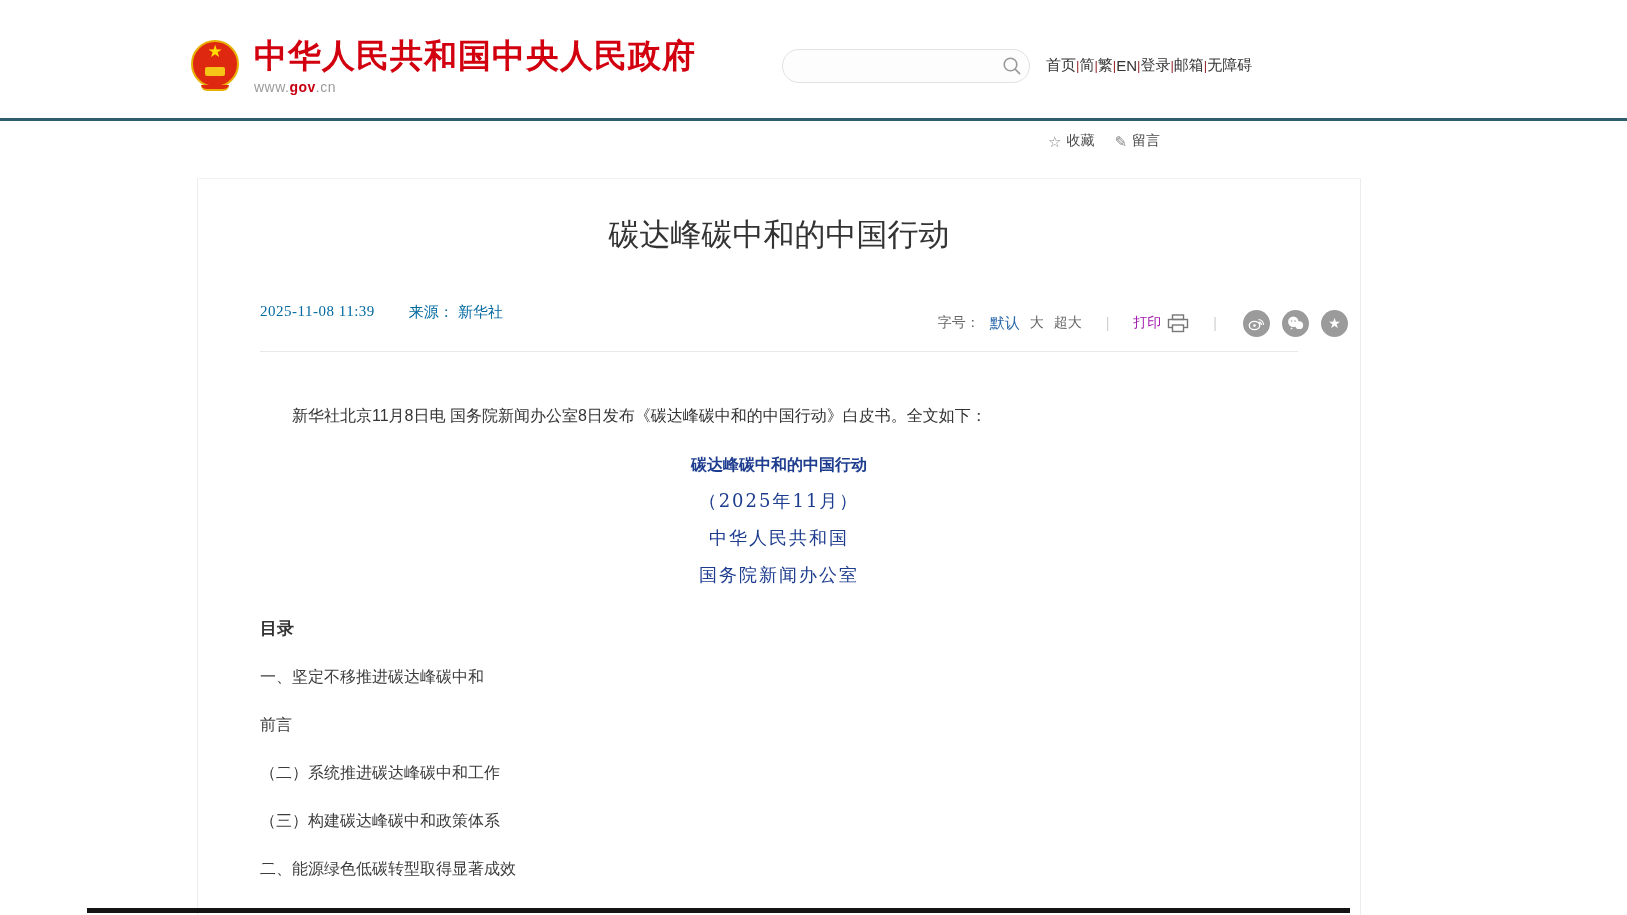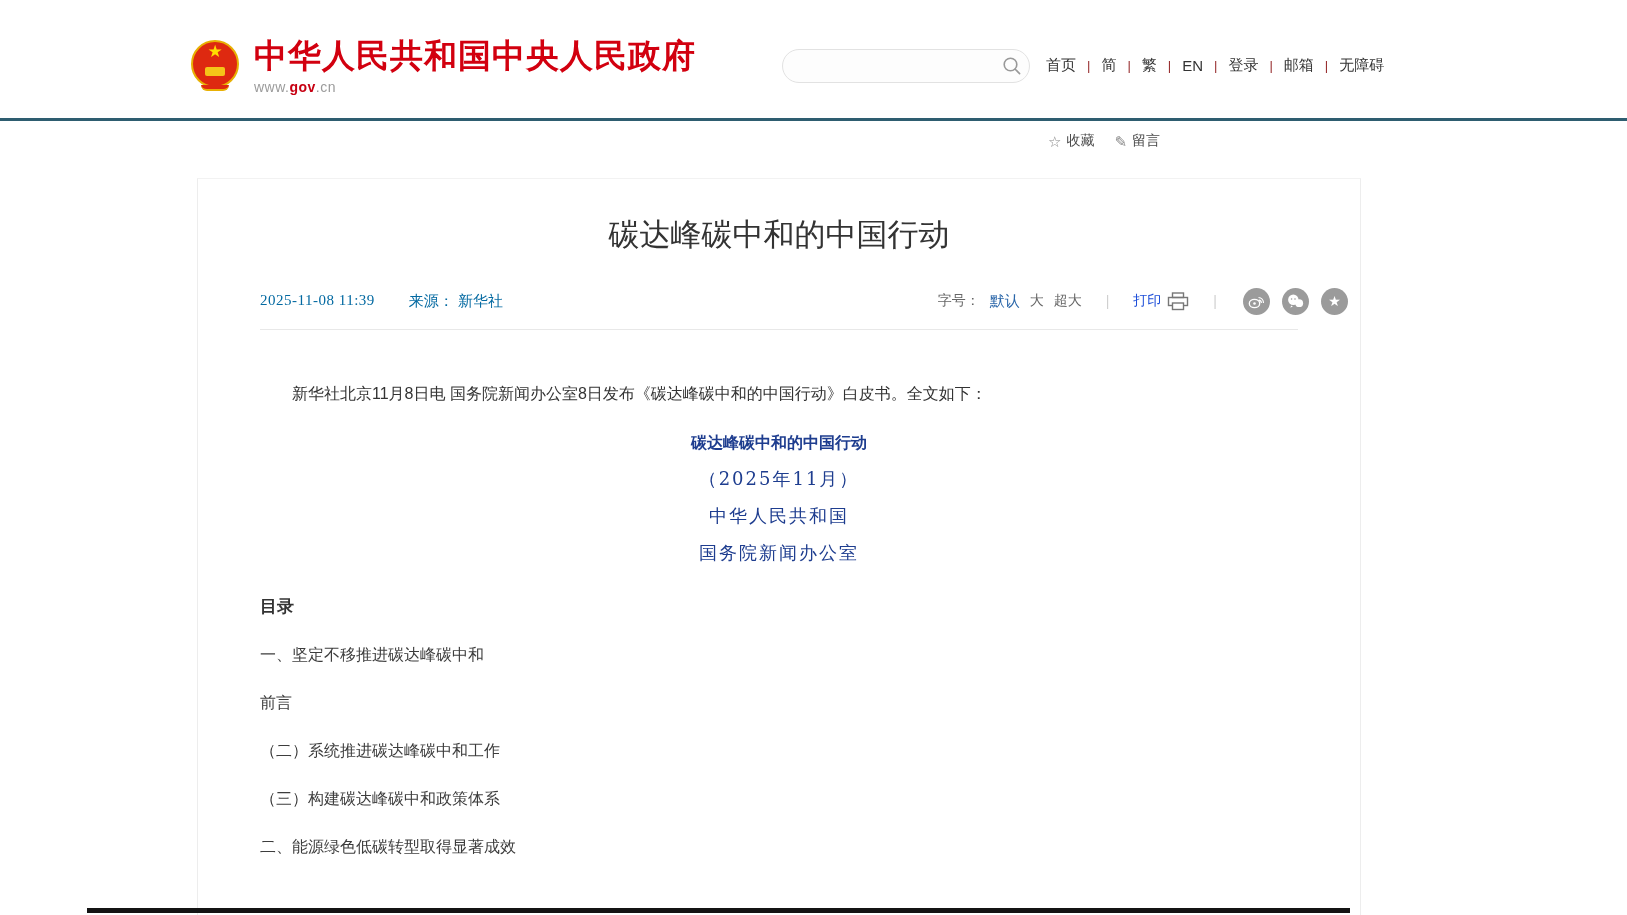--- a/index.html
+++ b/index.html
@@ -22,21 +22,21 @@
   .site-url { margin-top:5px; font-size:14px; color:#9b9b9b; letter-spacing:0.5px; }
   .site-url .url-gov { color:#c70012; font-weight:bold; }
 
   .search-box { position:absolute; left:782px; top:49px; width:248px; height:34px;
                 border:1px solid #e2e2e2; border-radius:17px; background:#fdfdfd;
                 display:flex; align-items:center; }
   .search-input { flex:1; height:100%; border:none; outline:none; background:transparent;
                   padding:0 6px 0 16px; font-size:14px; color:#333; }
   .search-icon { width:34px; display:flex; align-items:center; justify-content:center; cursor:pointer; }
 
-  .top-nav { position:absolute; left:1046px; top:56px; display:flex; align-items:center; gap:11px;
+  .top-nav { position:absolute; left:1046px; top:56px; display:flex; align-items:center; 
              font-size:15px; color:#333; white-space:nowrap; }
   .top-nav a { color:#333; text-decoration:none; cursor:pointer; }
   .top-nav .sep { color:#962b2c; font-size:13px; }
 
   .header-divider { position:absolute; left:0; top:118px; width:1627px; height:3px; background:#2e5d70; }
 
   
   .page-actions { position:absolute; top:132px; left:1048px; display:flex; align-items:center; gap:20px;
                   font-size:14px; color:#4a4a4a; }
   .page-actions .action { display:flex; align-items:center; gap:5px; cursor:pointer; }
@@ -44,26 +44,26 @@
 
   
   .content-card { position:absolute; left:197px; top:178px; width:1164px; height:737px;
                   background:#fff; border-left:1px solid #ededed; border-right:1px solid #ededed;
                   border-top:1px solid #f2f2f2; overflow:hidden; }
   .article-title { padding-top:34px; text-align:center; font-size:31px; font-weight:400; color:#333; line-height:1.45; }
 
   .meta-row { margin:30px 12px 0 62px; display:flex; justify-content:space-between; align-items:center; }
   .meta-left { font-size:15px; color:#0369a1; display:flex; gap:34px; }
   .meta-date { font-family:"Liberation Serif","DejaVu Serif",serif; letter-spacing:0.5px; }
-  .meta-right { display:flex; align-items:center; gap:10px; font-size:14px; color:#666; }
+  .meta-right { display:flex; align-items:center; gap:10px; font-size:14px; color:#666;margin-top:22px; }
   .fs-label { color:#666; }
   .fs-default { color:#2a66a9; font-weight:normal; font-size:15px; cursor:pointer; text-decoration:none; }
   .fs-opt { color:#666; cursor:pointer; text-decoration:none; }
   .msep { color:#d0d0d0; margin:0 14px; }
-  .print { display:flex; align-items:center; gap:6px; color:#1d4ed8; cursor:pointer; text-decoration:none; }
+  .print { display:flex; align-items:center; gap:6px; color:#a21caf; cursor:pointer; text-decoration:none; }
   .share { width:27px; height:27px; border-radius:50%; background:#9b9b9b; display:flex;
            align-items:center; justify-content:center; cursor:pointer; margin-left:2px; }
   .share .star-glyph { color:#fff; font-size:14px; line-height:1; margin-top:-1px; }
 
   .meta-divider { margin:14px 62px 0 62px; border-top:1px solid #e8e8e8; }
 
   
   .article-body { padding:0 62px; font-size:16px; color:#333;margin-top:32px; }
   .intro { margin-top:50px; text-indent:2em; line-height:1.7; }
   .doc-title { margin-top:26px; text-align:center; font-weight:bold; color:#1e3d8f; font-size:16px; }

